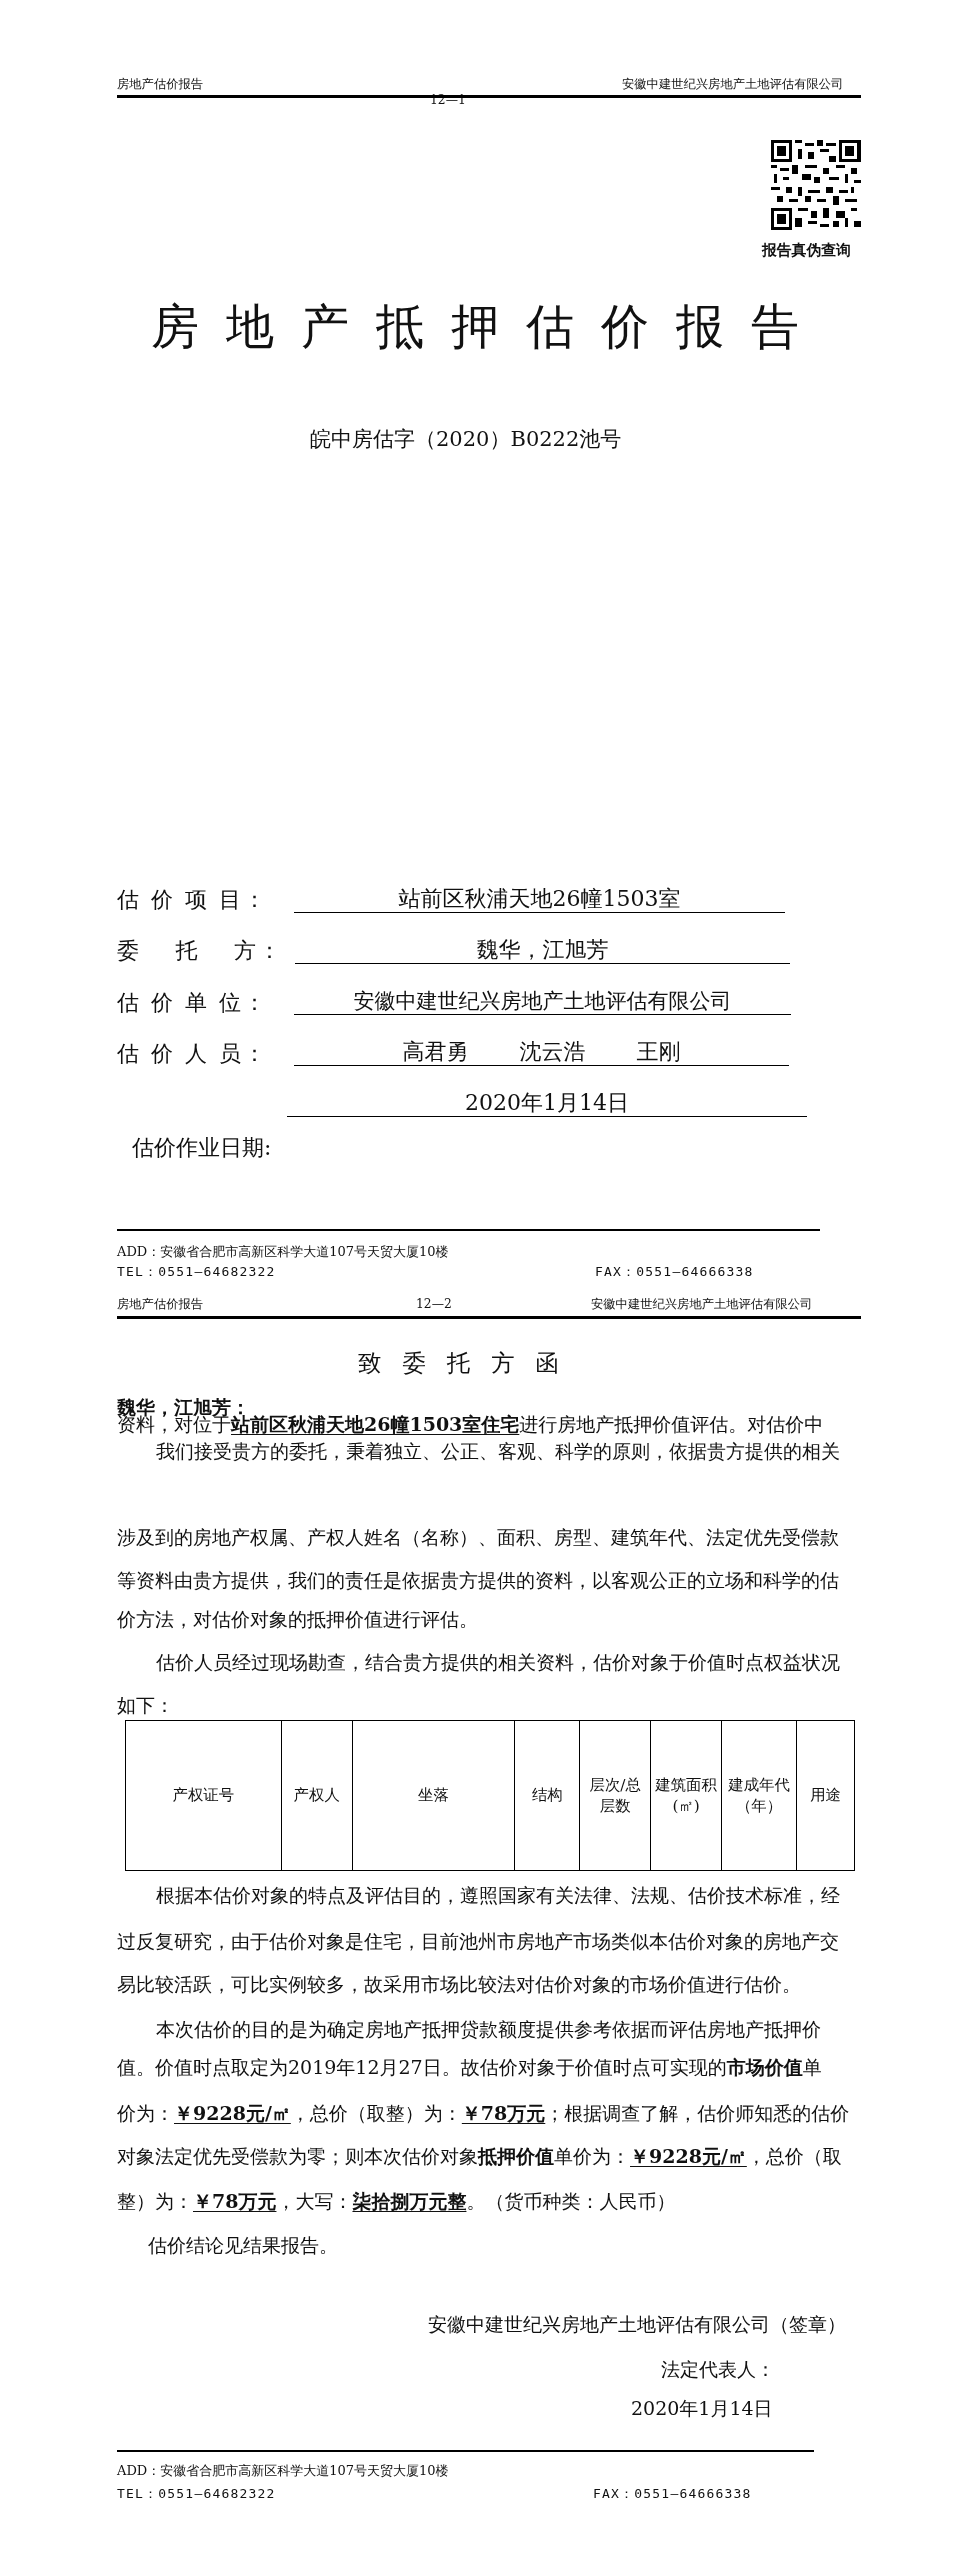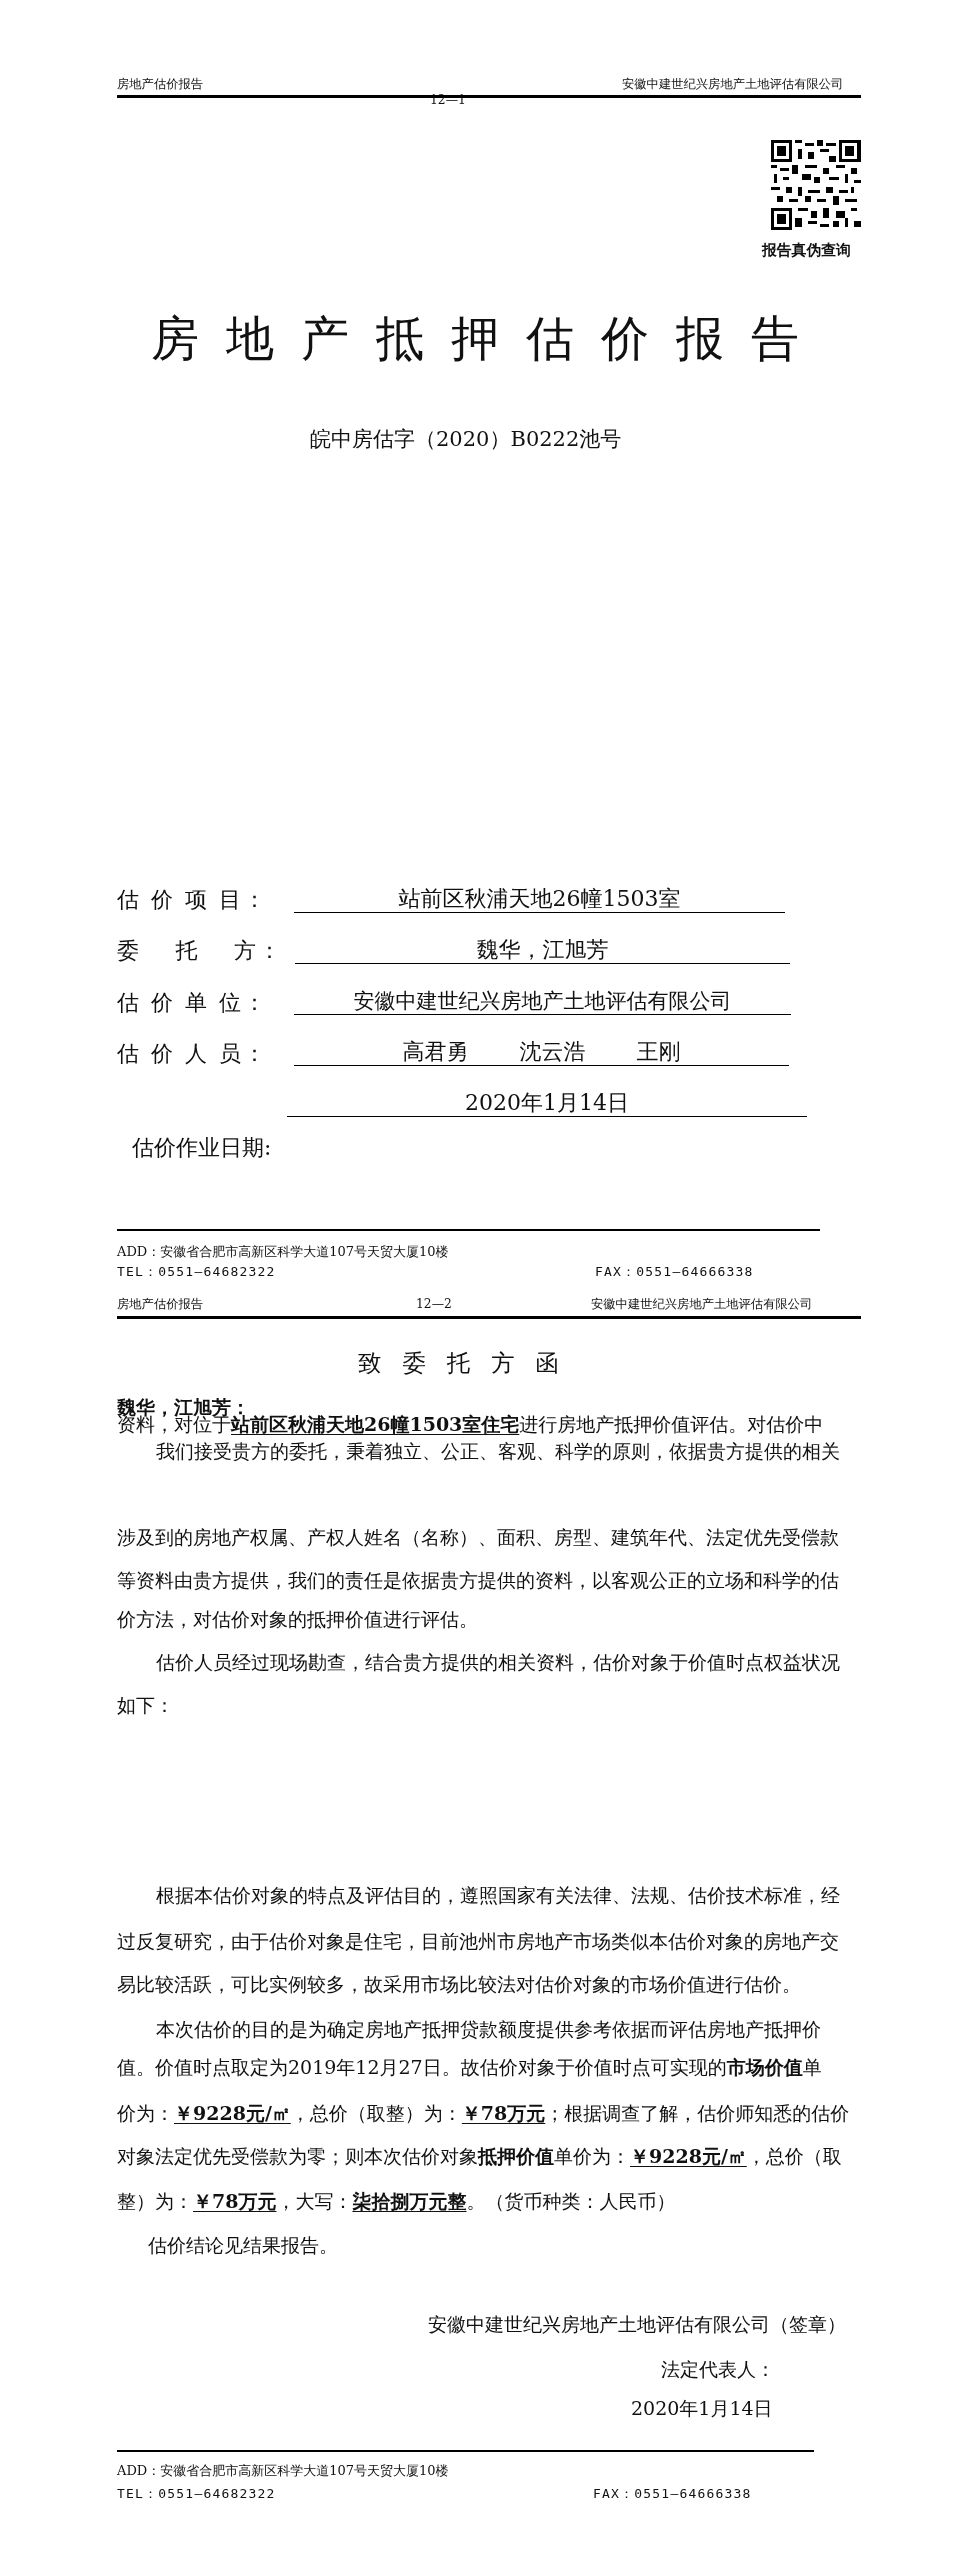--- a/index.html
+++ b/index.html
@@ -91,21 +91,21 @@
         <rect x="8" y="25" width="2" height="3"></rect>
         <rect x="12" y="26" width="3" height="1"></rect>
         <rect x="16" y="27" width="3" height="1"></rect>
       <rect x="20" y="26" width="2" height="2"></rect>
         <rect x="24" y="25" width="1" height="3"></rect>
         <rect x="27" y="26" width="2" height="2"></rect>
     </g>
   </svg>
   <div class="abs" style="left:762px; top:241px; font-size:14.8px; font-weight:bold;">报告真伪查询</div>
 
-  <div class="abs title" style="left:151px; top:299px;margin-top:12px;">房地产抵押估价报告</div>
+  <div class="abs title" style="left:151px; top:299px;">房地产抵押估价报告</div>
   <div class="abs subtitle" style="left:310px; top:427px;">皖中房估字（2020）B0222池号</div>
 
   <div class="abs cover-label" style="left:117px; top:888px; letter-spacing:2.5px;">估 价 项 目：</div>
   <div class="cover-value" style="left:294px; top:887px; width:491px;">站前区秋浦天地26幢1503室</div>
 
   <div class="abs cover-label" style="left:117px; top:939px; letter-spacing:2.5px;">委　 托　 方：</div>
   <div class="cover-value" style="left:295px; top:938px; width:495px;">魏华，江旭芳</div>
 
   <div class="abs cover-label" style="left:117px; top:991px; letter-spacing:2.5px;">估 价 单 位：</div>
   <div class="cover-value" style="left:294px; top:989px; width:497px; font-size:21px;">安徽中建世纪兴房地产土地评估有限公司</div>
@@ -145,20 +145,30 @@
       <col style="width:156px">
         <col style="width:71px">
         <col style="width:163px">
         <col style="width:65px">
       <col style="width:71px">
         <col style="width:71px">
         <col style="width:75px">
         <col style="width:58px">
     </colgroup>
     <tbody>
+        <tr class="head">
+      <th>产权证号</th>
+      <th>产权人</th>
+      <th>坐落</th>
+      <th>结构</th>
+      <th>层次/总层数</th>
+      <th>建筑面积(㎡)</th>
+      <th>建成年代（年）</th>
+      <th>用途</th>
+    </tr>
   </tbody>
     </table>
 
   <div class="abs body" style="left:156px; top:1884px;">根据本估价对象的特点及评估目的，遵照国家有关法律、法规、估价技术标准，经</div>
   <div class="abs body" style="left:117px; top:1930px;">过反复研究，由于估价对象是住宅，目前池州市房地产市场类似本估价对象的房地产交</div>
   <div class="abs body" style="left:117px; top:1973px;">易比较活跃，可比实例较多，故采用市场比较法对估价对象的市场价值进行估价。</div>
 
   <div class="abs body" style="left:156px; top:2018px;">本次估价的目的是为确定房地产抵押贷款额度提供参考依据而评估房地产抵押价</div>
   <div class="abs body" style="left:117px; top:2056px;"><span>值。价值时点取定为2019年12月27日。故估价对象于价值时点可实现的</span><span class="bold">市场价值</span><span>单</span></div>
   <div class="abs body" style="left:117px; top:2102px;"><span>价为：</span><span class="bold ul">￥9228元/㎡</span><span>，总价（取整）为：</span><span class="bold ul">￥78万元</span><span>；根据调查了解，估价师知悉的估价</span></div>

